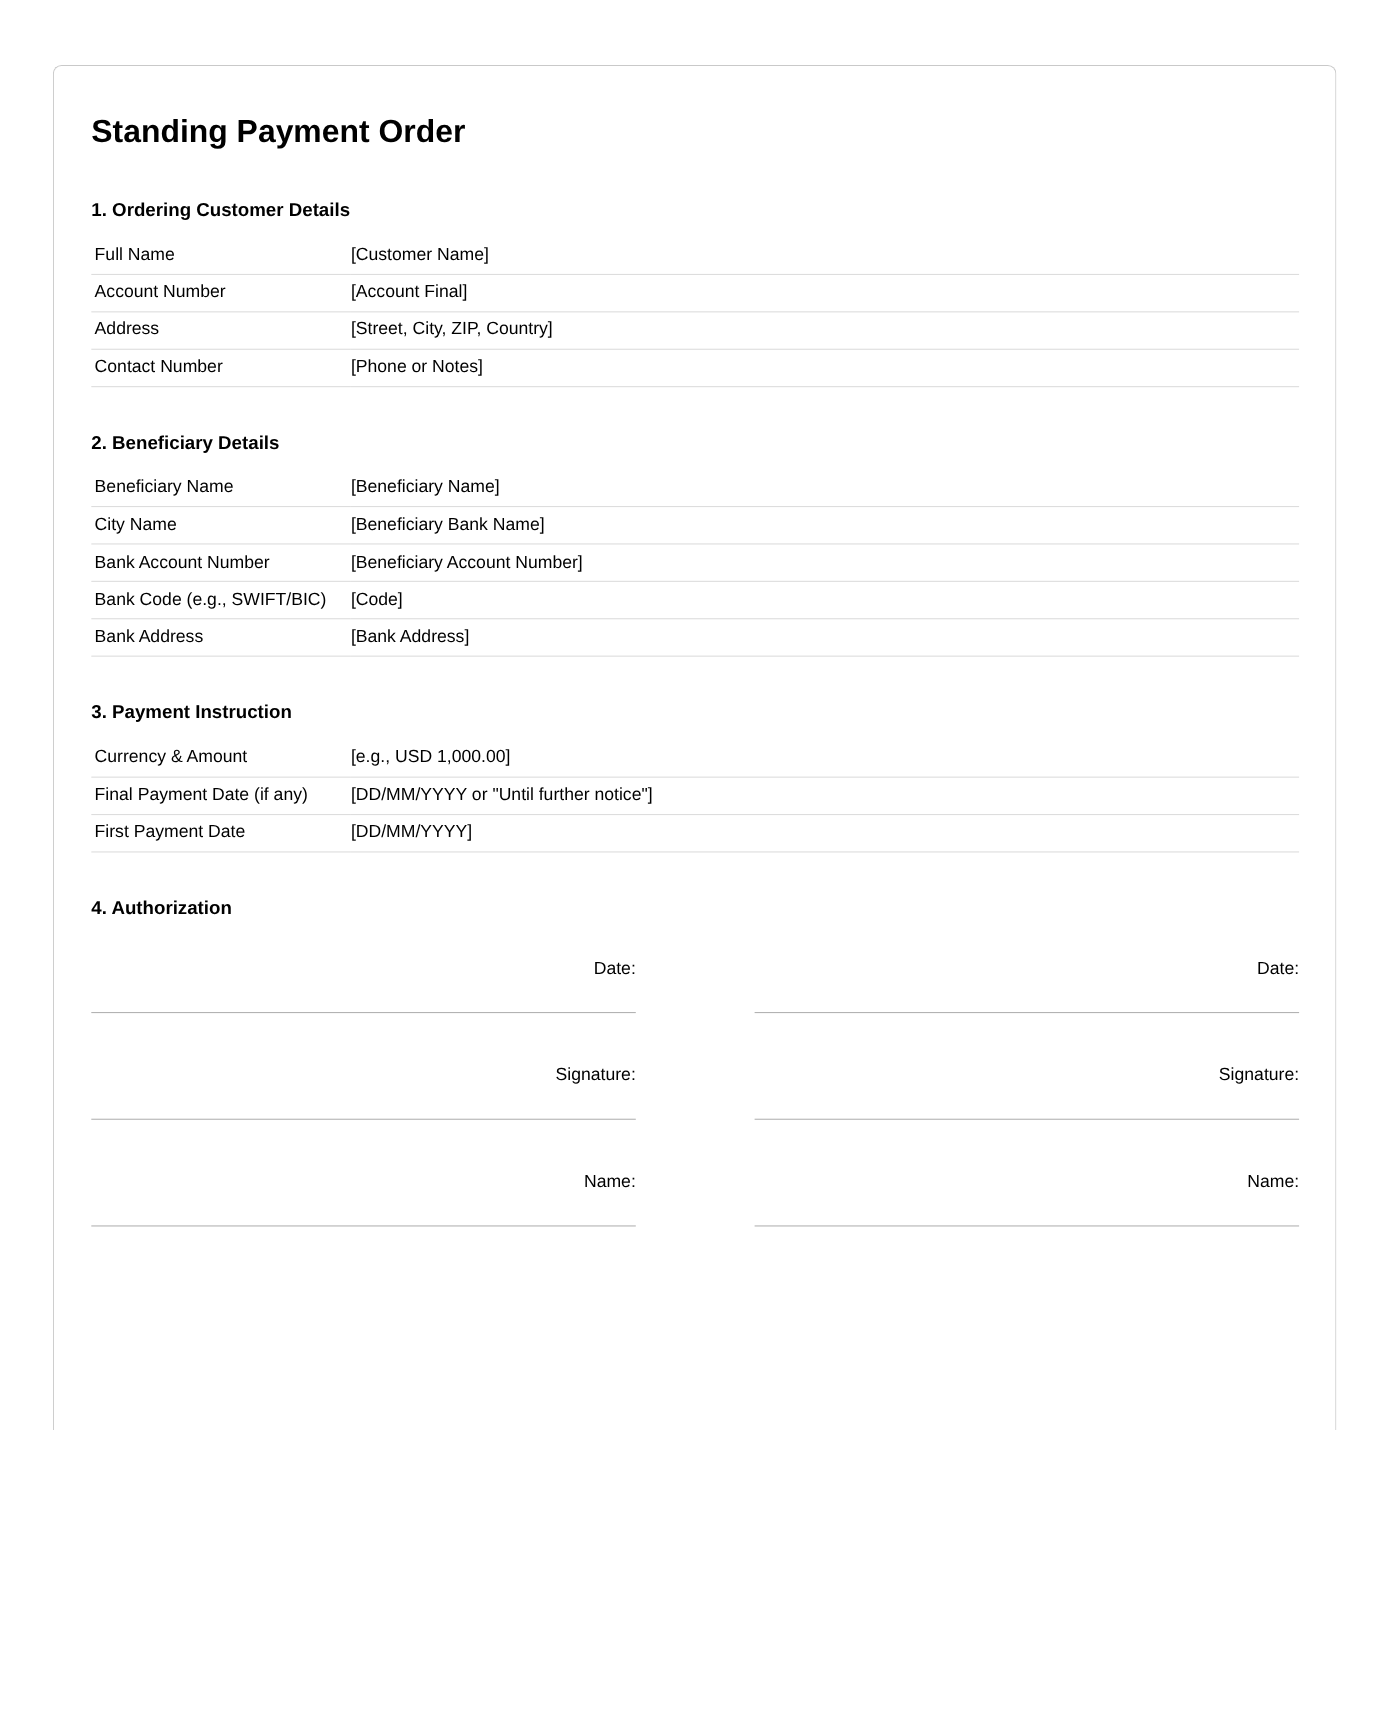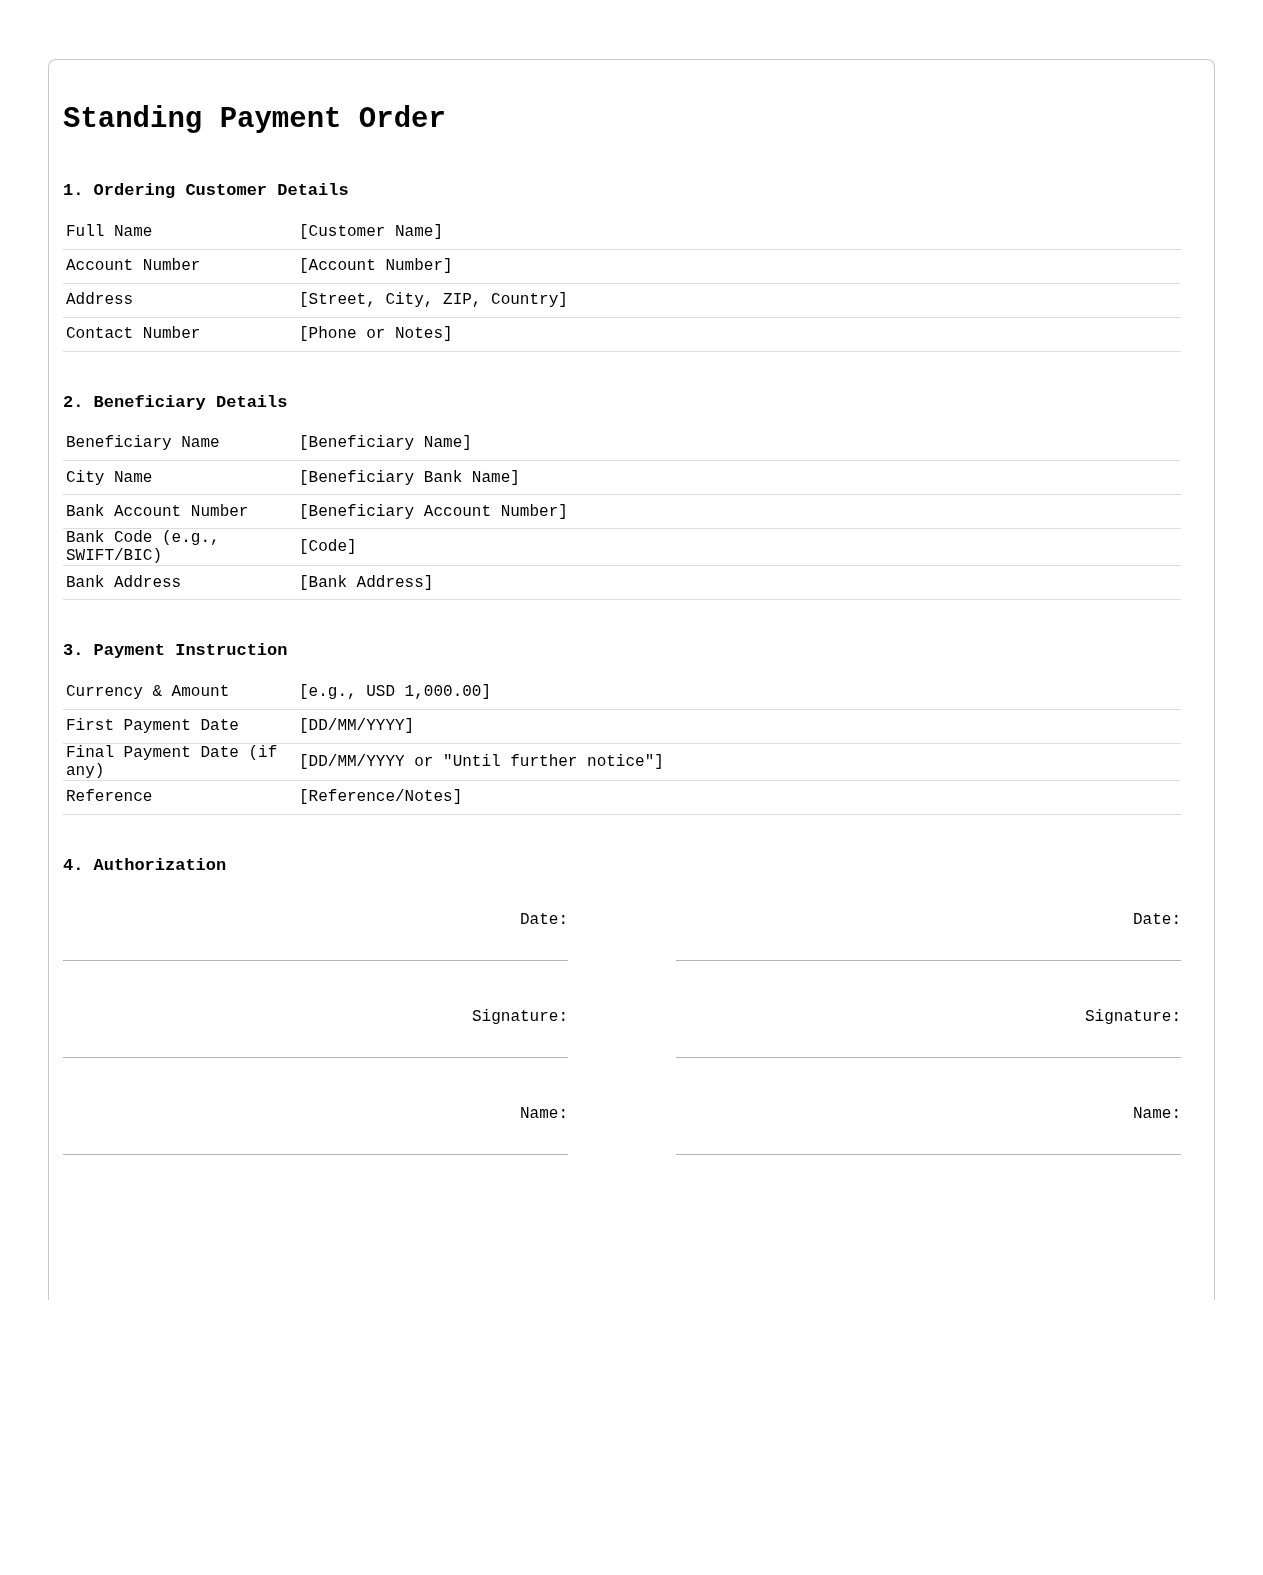--- a/index.html
+++ b/index.html
@@ -19,23 +19,22 @@
   .card {
     position: absolute;
     left: 48px;
     top: 59px;
     width: 1167px;
     height: 1241px;
     background: #ffffff;
     border: 1px solid #c9c9c9;
     border-bottom: none;
     border-radius: 8px 8px 0 0;
-    padding: 45px 33px 0 14px;
+    padding: 45px 33px 0 34px;
     overflow: hidden;
-    font-family: Liberation Mono, monospace;
   }
   h1.doc-title {
     margin: 0;
     font-size: 29px;
     line-height: 30px;
     font-weight: bold;
   }
   h2.section-heading {
     margin: 41px 0 14px 0;
     font-size: 17px;
@@ -95,21 +94,21 @@
 
     <h2 class="section-heading first">1. Ordering Customer Details</h2>
     <table class="form-table">
       <tbody>
         <tr>
           <td class="cell-label">Full Name</td>
           <td class="cell-value">[Customer Name]</td>
         </tr>
         <tr>
           <td class="cell-label">Account Number</td>
-          <td class="cell-value">[Account Number]</td>
+          <td class="cell-value">[Account Final]</td>
         </tr>
         <tr>
           <td class="cell-label">Address</td>
           <td class="cell-value">[Street, City, ZIP, Country]</td>
         </tr>
         <tr>
           <td class="cell-label">Contact Number</td>
           <td class="cell-value">[Phone or Notes]</td>
         </tr>
       </tbody>
@@ -142,30 +141,26 @@
     </table>
 
     <h2 class="section-heading">3. Payment Instruction</h2>
     <table class="form-table">
       <tbody>
         <tr>
           <td class="cell-label">Currency &amp; Amount</td>
           <td class="cell-value">[e.g., USD 1,000.00]</td>
         </tr>
         <tr>
-          <td class="cell-label">First Payment Date</td>
-          <td class="cell-value">[DD/MM/YYYY]</td>
-        </tr>
-        <tr>
           <td class="cell-label">Final Payment Date (if any)</td>
           <td class="cell-value">[DD/MM/YYYY or "Until further notice"]</td>
         </tr>
         <tr>
-          <td class="cell-label">Reference</td>
-          <td class="cell-value">[Reference/Notes]</td>
+          <td class="cell-label">First Payment Date</td>
+          <td class="cell-value">[DD/MM/YYYY]</td>
         </tr>
       </tbody>
     </table>
 
     <h2 class="section-heading auth-heading">4. Authorization</h2>
     <div class="auth-grid">
 
       <div class="auth-col">
         <div class="auth-field">
           <div class="auth-label">Date:</div>

